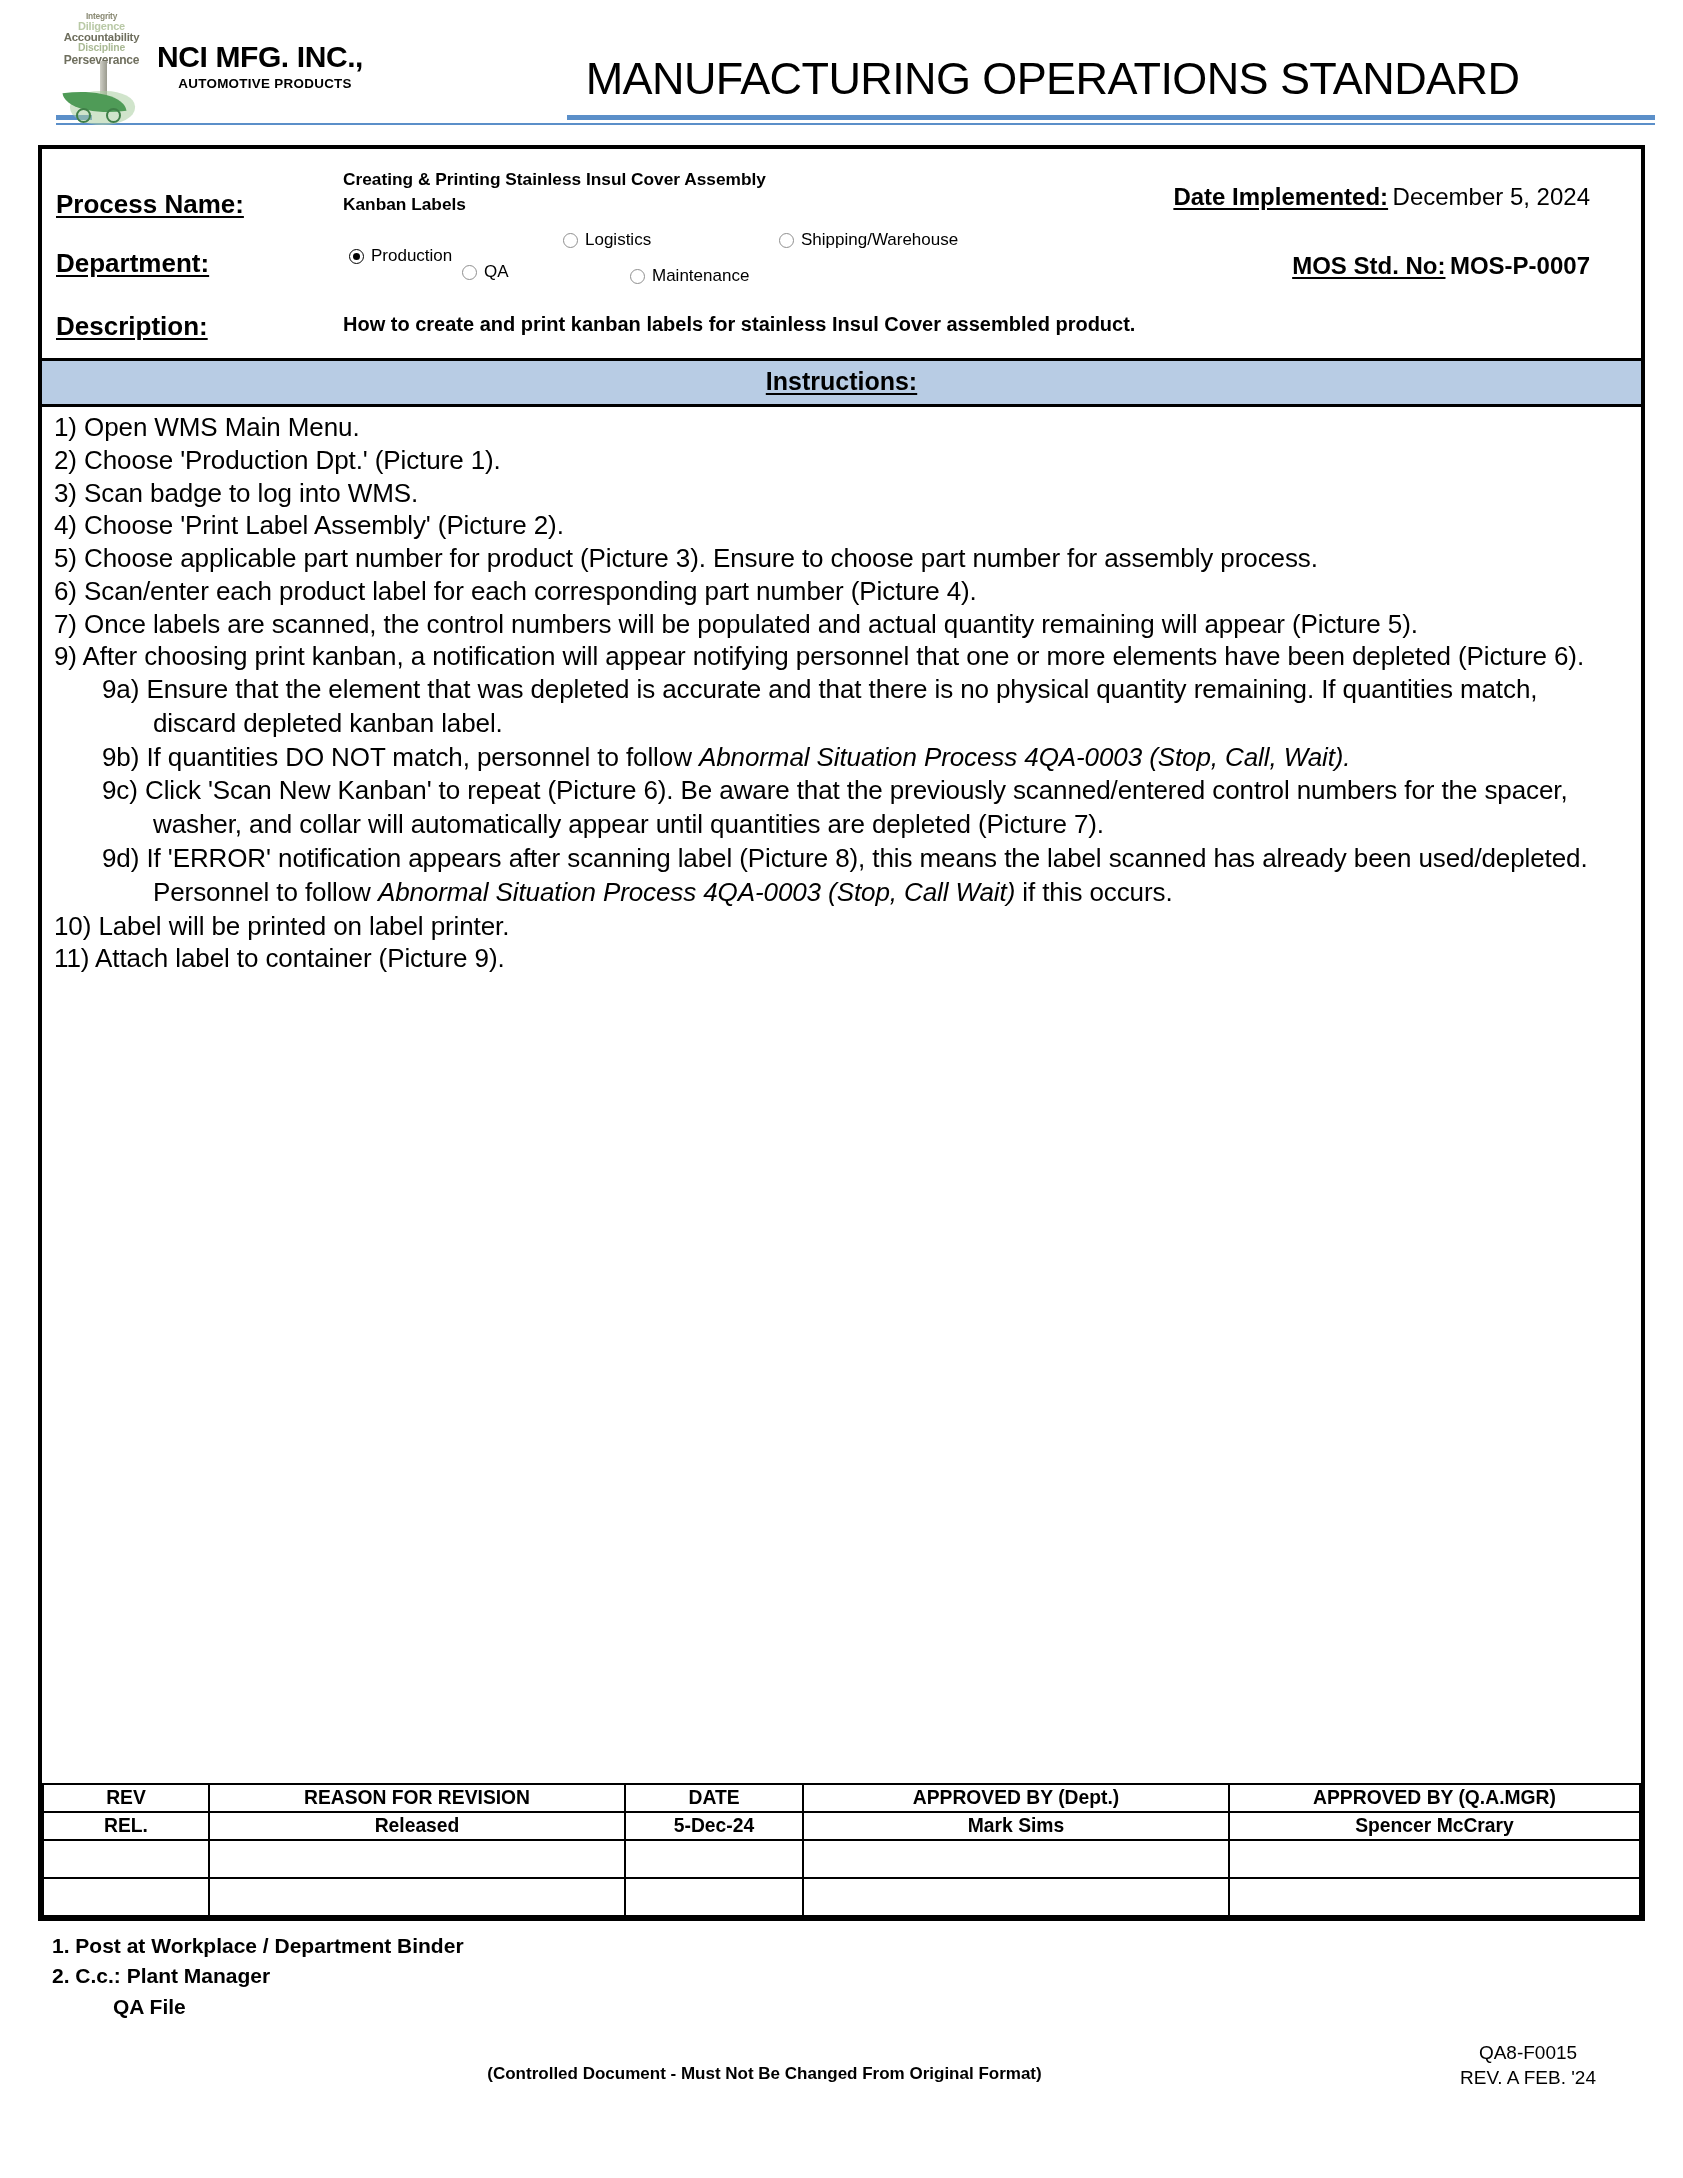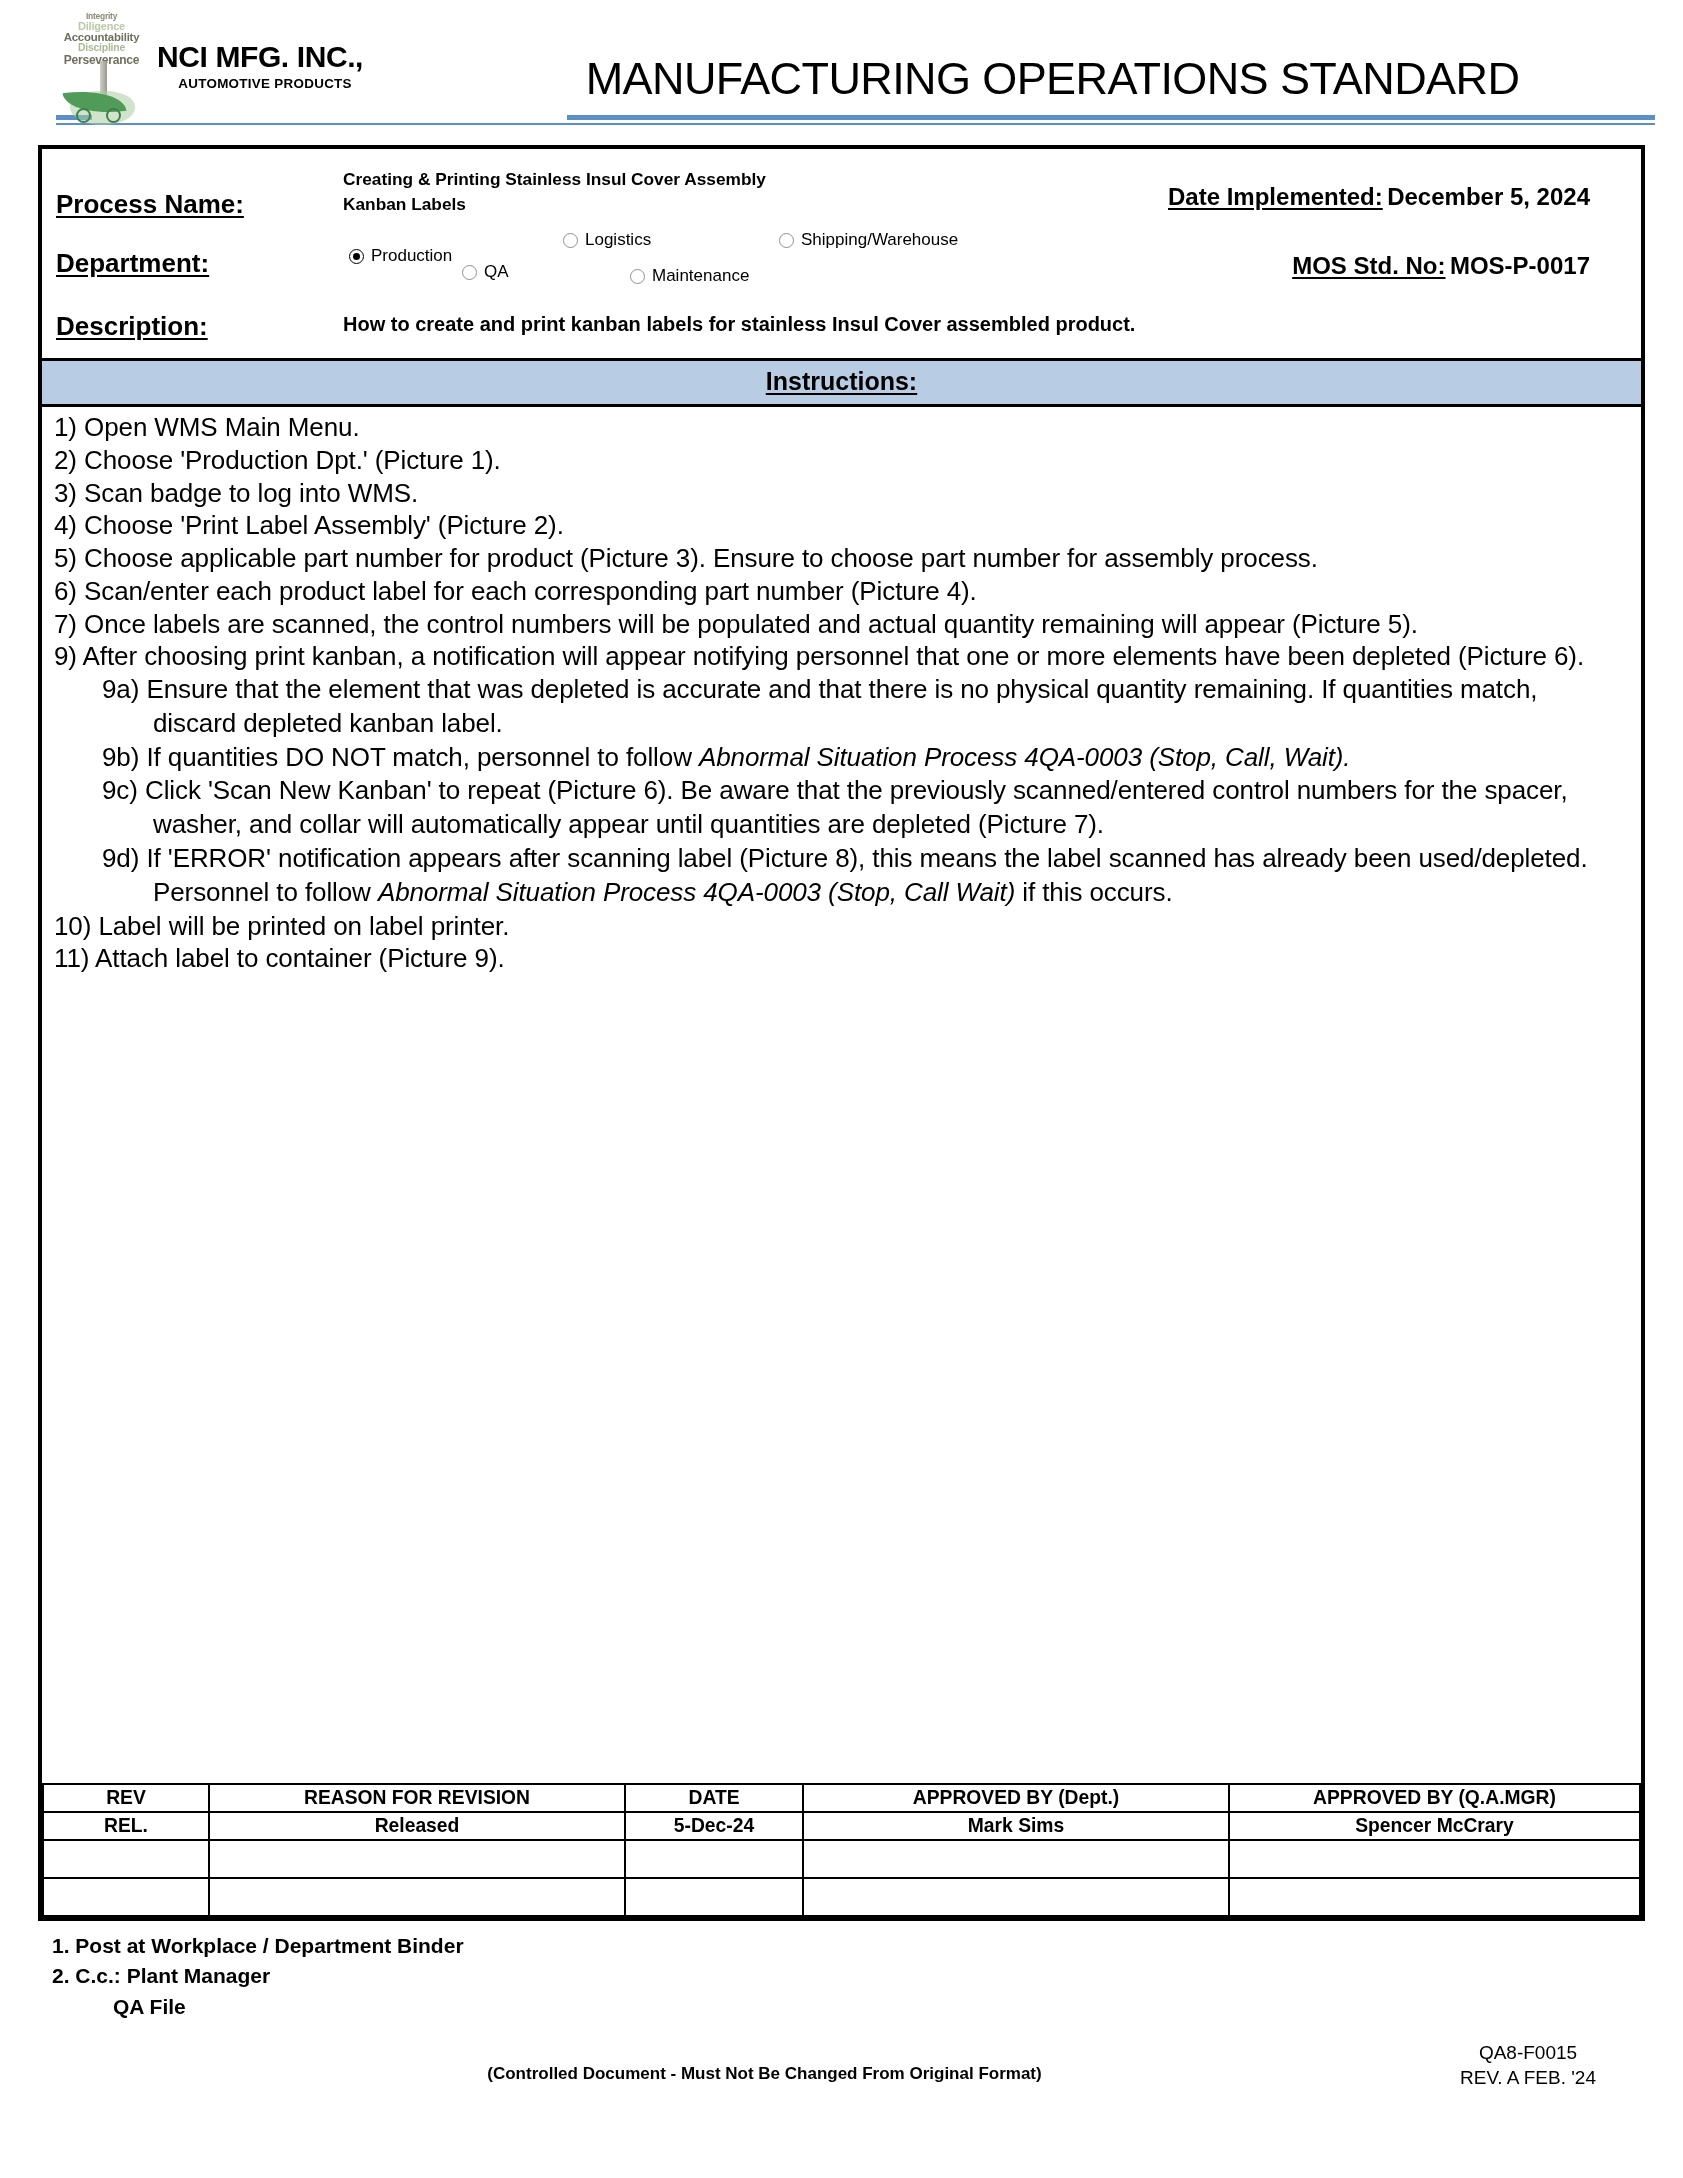--- a/index.html
+++ b/index.html
@@ -171,21 +171,21 @@
     line-height: 1.42;
     padding-top: 4px;
   }
   .date-block {
     position: absolute;
     right: 51px;
     top: 34px;
     white-space: nowrap;
   }
   .date-block .label-ul { display: inline; font-size: 24px; }
-  .date-block .val { font-size: 24px; font-weight: bold; }
+  .date-block .val { font-size: 24px; font-weight: normal; }
 
   .row-dept {
     padding: 0 0 0 14px;
     height: 77px;
   }
   .row-dept .col-label { padding-top: 22px; }
   .radios {
     flex: 1;
     position: relative;
     height: 75px;
@@ -403,21 +403,21 @@
             <span class="radio-dot"></span>
             <span class="radio-label">QA</span>
           </div>
           <div class="radio-item r-main">
             <span class="radio-dot"></span>
             <span class="radio-label">Maintenance</span>
           </div>
         </div>
         <div class="mos-block">
           <span class="label-ul">MOS Std. No:</span>
-          <span class="val">MOS-P-0017</span>
+          <span class="val">MOS-P-0007</span>
         </div>
       </div>
 
       <div class="meta-row row-desc">
         <div class="col-label">
           <div class="label-ul">Description:</div>
         </div>
         <div class="desc-value">How to create and print kanban labels for stainless Insul Cover assembled product.</div>
       </div>
     </div>

